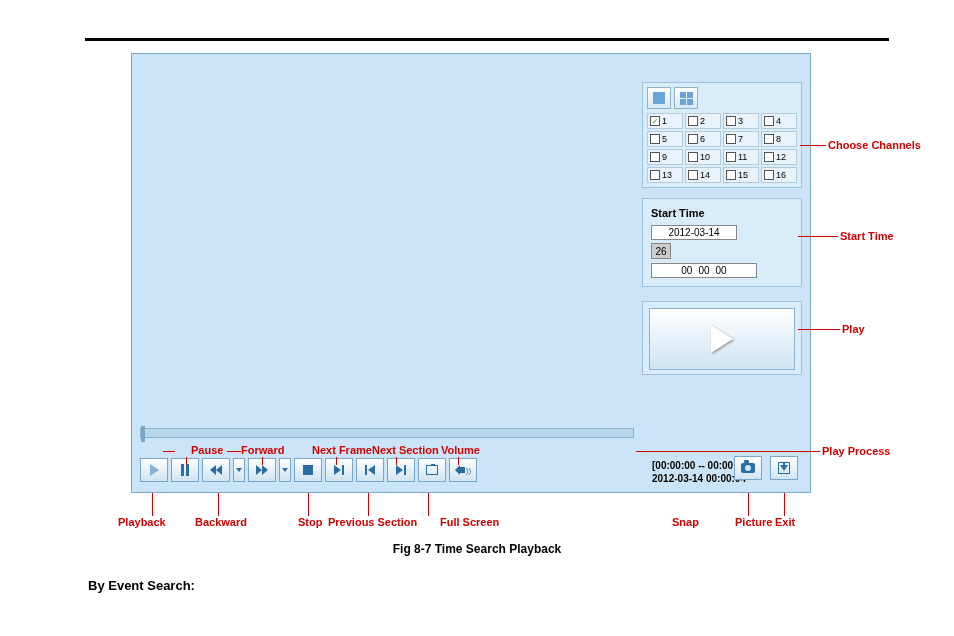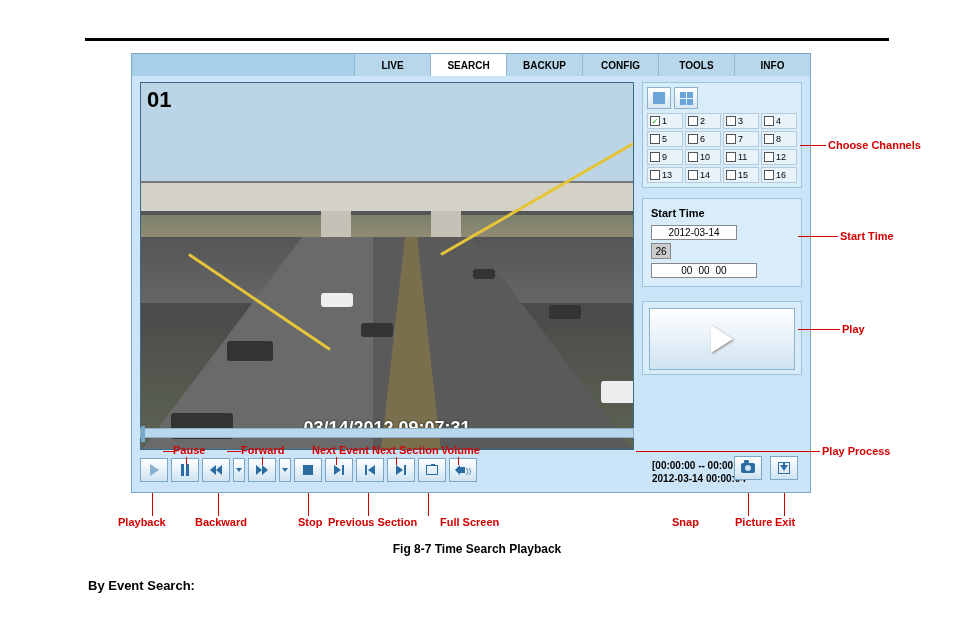--- a/index.html
+++ b/index.html
@@ -101,48 +101,21 @@
 
   .fig-caption { position: absolute; top: 542px; left: 0; right: 0; text-align: center; font-size: 12px; font-weight: bold; }
   .by-event { position: absolute; top: 578px; left: 88px; font-size: 13px; font-weight: bold; }
 </style>
 </head>
 <body>
 
 <div class="hr-top"></div>
 
 <div class="app-window">
-  <div class="tab-bar">
-    <div class="tab inactive">LIVE</div>
-    <div class="tab active">SEARCH</div>
-    <div class="tab inactive">BACKUP</div>
-    <div class="tab inactive">CONFIG</div>
-    <div class="tab inactive">TOOLS</div>
-    <div class="tab inactive">INFO</div>
-  </div>
-
-  <div class="video-area">
-    <div class="bridge"></div>
-    <div class="pillar" style="left:180px;"></div>
-    <div class="pillar" style="left:290px;"></div>
-    <div class="road-left"></div>
-    <div class="road-right"></div>
-    <div class="median"></div>
-    <div class="lane-y1"></div>
-    <div class="lane-y2"></div>
-    <div class="car white" style="top:210px;left:180px;"></div>
-    <div class="car" style="top:258px;left:86px;width:46px;height:20px;"></div>
-    <div class="car" style="top:330px;left:30px;width:62px;height:26px;"></div>
-    <div class="car" style="top:240px;left:220px;"></div>
-    <div class="car" style="top:186px;left:332px;width:22px;height:10px;"></div>
-    <div class="car" style="top:222px;left:408px;"></div>
-    <div class="car white" style="top:298px;left:460px;width:54px;height:22px;"></div>
-    <span class="ch-badge">01</span>
-    <span class="osd-time">03/14/2012 09:07:31</span>
-  </div>
+
 
   <div class="side-panel">
     <div class="layout-box">
       <div class="layout-btns">
         <div class="layout-btn">
             <div class="lb-single"></div>
           </div>
         <div class="layout-btn">
             <div class="lb-grid">
               <div></div>
@@ -323,29 +296,29 @@
 
 <div class="ann" style="top:230px; left:840px;">Start Time</div>
 <div class="ann-line" style="top:236px; left:798px; width:40px;"></div>
 
 <div class="ann" style="top:323px; left:842px;">Play</div>
 <div class="ann-line" style="top:329px; left:798px; width:42px;"></div>
 
 <div class="ann" style="top:445px; left:822px;">Play Process</div>
 <div class="ann-line" style="top:451px; left:636px; width:184px;"></div>
 
-<div class="ann" style="top:444px; left:173px;">Pause</div>
+<div class="ann" style="top:444px; left:191px;">Pause</div>
 <div class="ann-line-v" style="top:457px; left:186px; height:8px;"></div>
 <div class="ann-line" style="top:451px; left:163px; width:12px;"></div>
 
 <div class="ann" style="top:444px; left:241px;">Forward</div>
 <div class="ann-line-v" style="top:457px; left:262px; height:8px;"></div>
 <div class="ann-line" style="top:451px; left:227px; width:14px;"></div>
 
-<div class="ann" style="top:444px; left:312px;">Next Event</div>
+<div class="ann" style="top:444px; left:312px;">Next Frame</div>
 <div class="ann-line-v" style="top:457px; left:336px; height:8px;"></div>
 
 <div class="ann" style="top:444px; left:372px;">Next Section</div>
 <div class="ann-line-v" style="top:457px; left:396px; height:8px;"></div>
 
 <div class="ann" style="top:444px; left:441px;">Volume</div>
 <div class="ann-line-v" style="top:457px; left:458px; height:8px;"></div>
 
 <div class="ann" style="top:516px; left:118px;">Playback</div>
 <div class="ann-line-v" style="top:493px; left:152px; height:23px;"></div>

